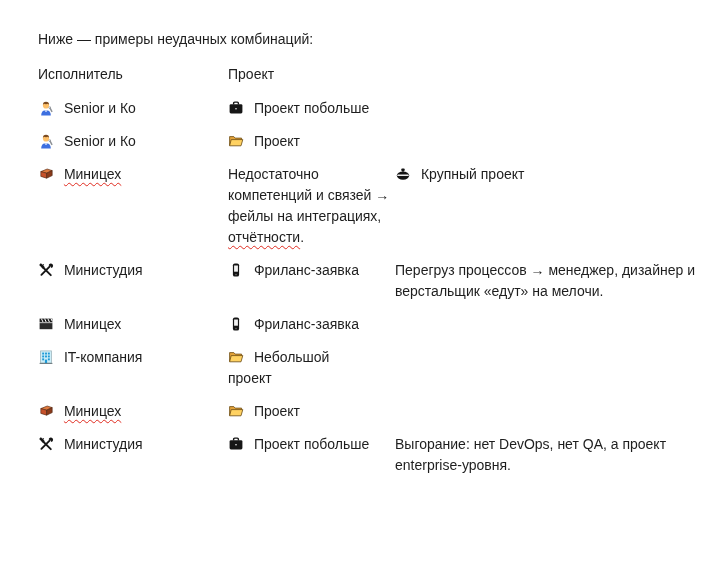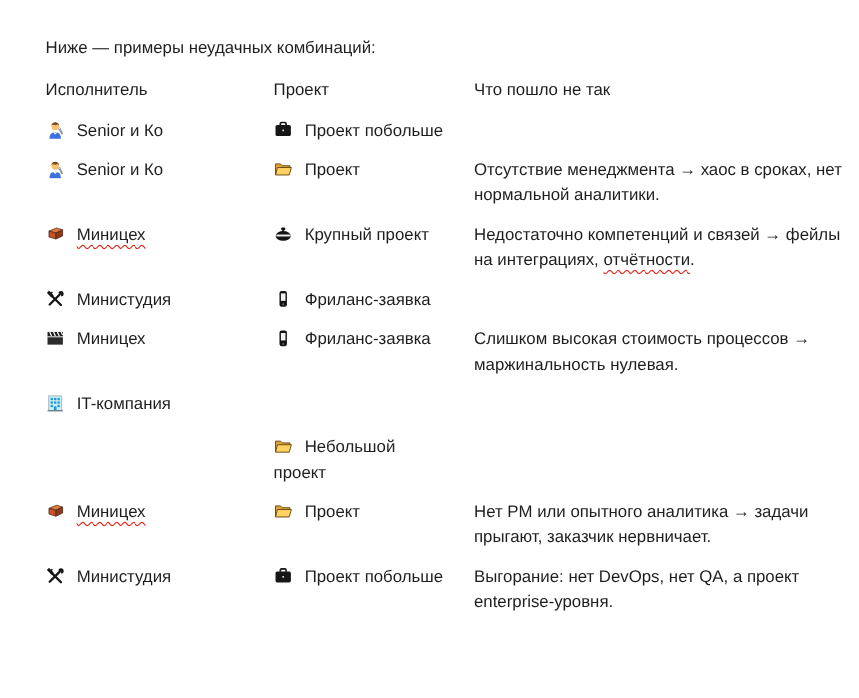--- a/index.html
+++ b/index.html
@@ -11,21 +11,21 @@
   }
   .doc{box-sizing:border-box;width:716px;padding:29px 3px 0 38px;}
   .intro{margin:0 0 14px 0;}
   .thead,.row{display:grid;grid-template-columns:190px 167px 1fr;column-gap:0;}
   .thead{margin-bottom:13px;}
   .row{margin-bottom:12px;}
   .cell{padding-right:10px;}
   .issue{max-width:312px;padding-right:0;}
   .icon{width:16px;height:16px;vertical-align:-3px;margin-right:6px;display:inline-block;}
   .lbl{white-space:normal;}
-  .narrow{max-width:132px;margin-top:36px;}
+  .narrow{max-width:132px;}
   .misspell{
     text-decoration:underline;
     text-decoration-style:wavy;
     text-decoration-color:#e02b20;
     text-decoration-thickness:1px;
     text-underline-offset:3px;
     margin-top:20px;
   }
   .defs{position:absolute;width:0;height:0;overflow:hidden;}
 </style>
@@ -103,21 +103,20 @@
   </defs>
 </svg>
 
 <div class="doc">
 
   <p class="intro">Ниже — примеры неудачных комбинаций:</p>
 
   <div class="thead">
     <div class="cell">Исполнитель</div>
     <div class="cell">Проект</div>
-    <div class="cell issue">Что пошло не так</div>
   </div>
 
   <div class="row">
     <div class="cell">
       <svg class="icon">
           <use href="#sym-mechanic"></use>
         </svg>
       <span class="lbl">Senior и Ко</span>
     </div>
     <div class="cell">
@@ -134,68 +133,67 @@
           <use href="#sym-mechanic"></use>
         </svg>
       <span class="lbl">Senior и Ко</span>
     </div>
     <div class="cell">
       <svg class="icon">
           <use href="#sym-open-folder"></use>
         </svg>
       <span class="lbl">Проект</span>
     </div>
-    <div class="cell issue">Отсутствие менеджмента → хаос в сроках, нет нормальной аналитики.</div>
   </div>
 
   <div class="row">
     <div class="cell">
       <svg class="icon">
           <use href="#sym-brick"></use>
         </svg>
       <span class="lbl misspell">Миницех</span>
     </div>
+    <div class="cell issue"><span>Недостаточно компетенций и связей → фейлы на интеграциях, </span><span class="misspell">отчётности</span><span>.</span></div>
     <div class="cell">
       <svg class="icon">
           <use href="#sym-curling-stone"></use>
         </svg>
       <span class="lbl">Крупный проект</span>
     </div>
-    <div class="cell issue"><span>Недостаточно компетенций и связей → фейлы на интеграциях, </span><span class="misspell">отчётности</span><span>.</span></div>
   </div>
 
   <div class="row">
     <div class="cell">
       <svg class="icon">
           <use href="#sym-hammer-wrench"></use>
         </svg>
       <span class="lbl">Министудия</span>
     </div>
     <div class="cell">
       <svg class="icon">
           <use href="#sym-mobile-phone"></use>
         </svg>
       <span class="lbl">Фриланс-заявка</span>
     </div>
+    <div class="cell issue">Перегруз процессов → менеджер, дизайнер и верстальщик «едут» на мелочи.</div>
   </div>
 
   <div class="row">
     <div class="cell">
       <svg class="icon">
           <use href="#sym-clapperboard"></use>
         </svg>
       <span class="lbl">Миницех</span>
     </div>
     <div class="cell">
       <svg class="icon">
           <use href="#sym-mobile-phone"></use>
         </svg>
       <span class="lbl">Фриланс-заявка</span>
     </div>
-    <div class="cell issue">Слишком высокая стоимость процессов → маржинальность нулевая.</div>
   </div>
 
   <div class="row">
     <div class="cell">
       <svg class="icon">
           <use href="#sym-office-building"></use>
         </svg>
       <span class="lbl">IT-компания</span>
     </div>
     <div class="cell narrow">
@@ -212,21 +210,20 @@
           <use href="#sym-brick"></use>
         </svg>
       <span class="lbl misspell">Миницех</span>
     </div>
     <div class="cell">
       <svg class="icon">
           <use href="#sym-open-folder"></use>
         </svg>
       <span class="lbl">Проект</span>
     </div>
-    <div class="cell issue">Нет PM или опытного аналитика → задачи прыгают, заказчик нервничает.</div>
   </div>
 
   <div class="row">
     <div class="cell">
       <svg class="icon">
           <use href="#sym-hammer-wrench"></use>
         </svg>
       <span class="lbl">Министудия</span>
     </div>
     <div class="cell">

